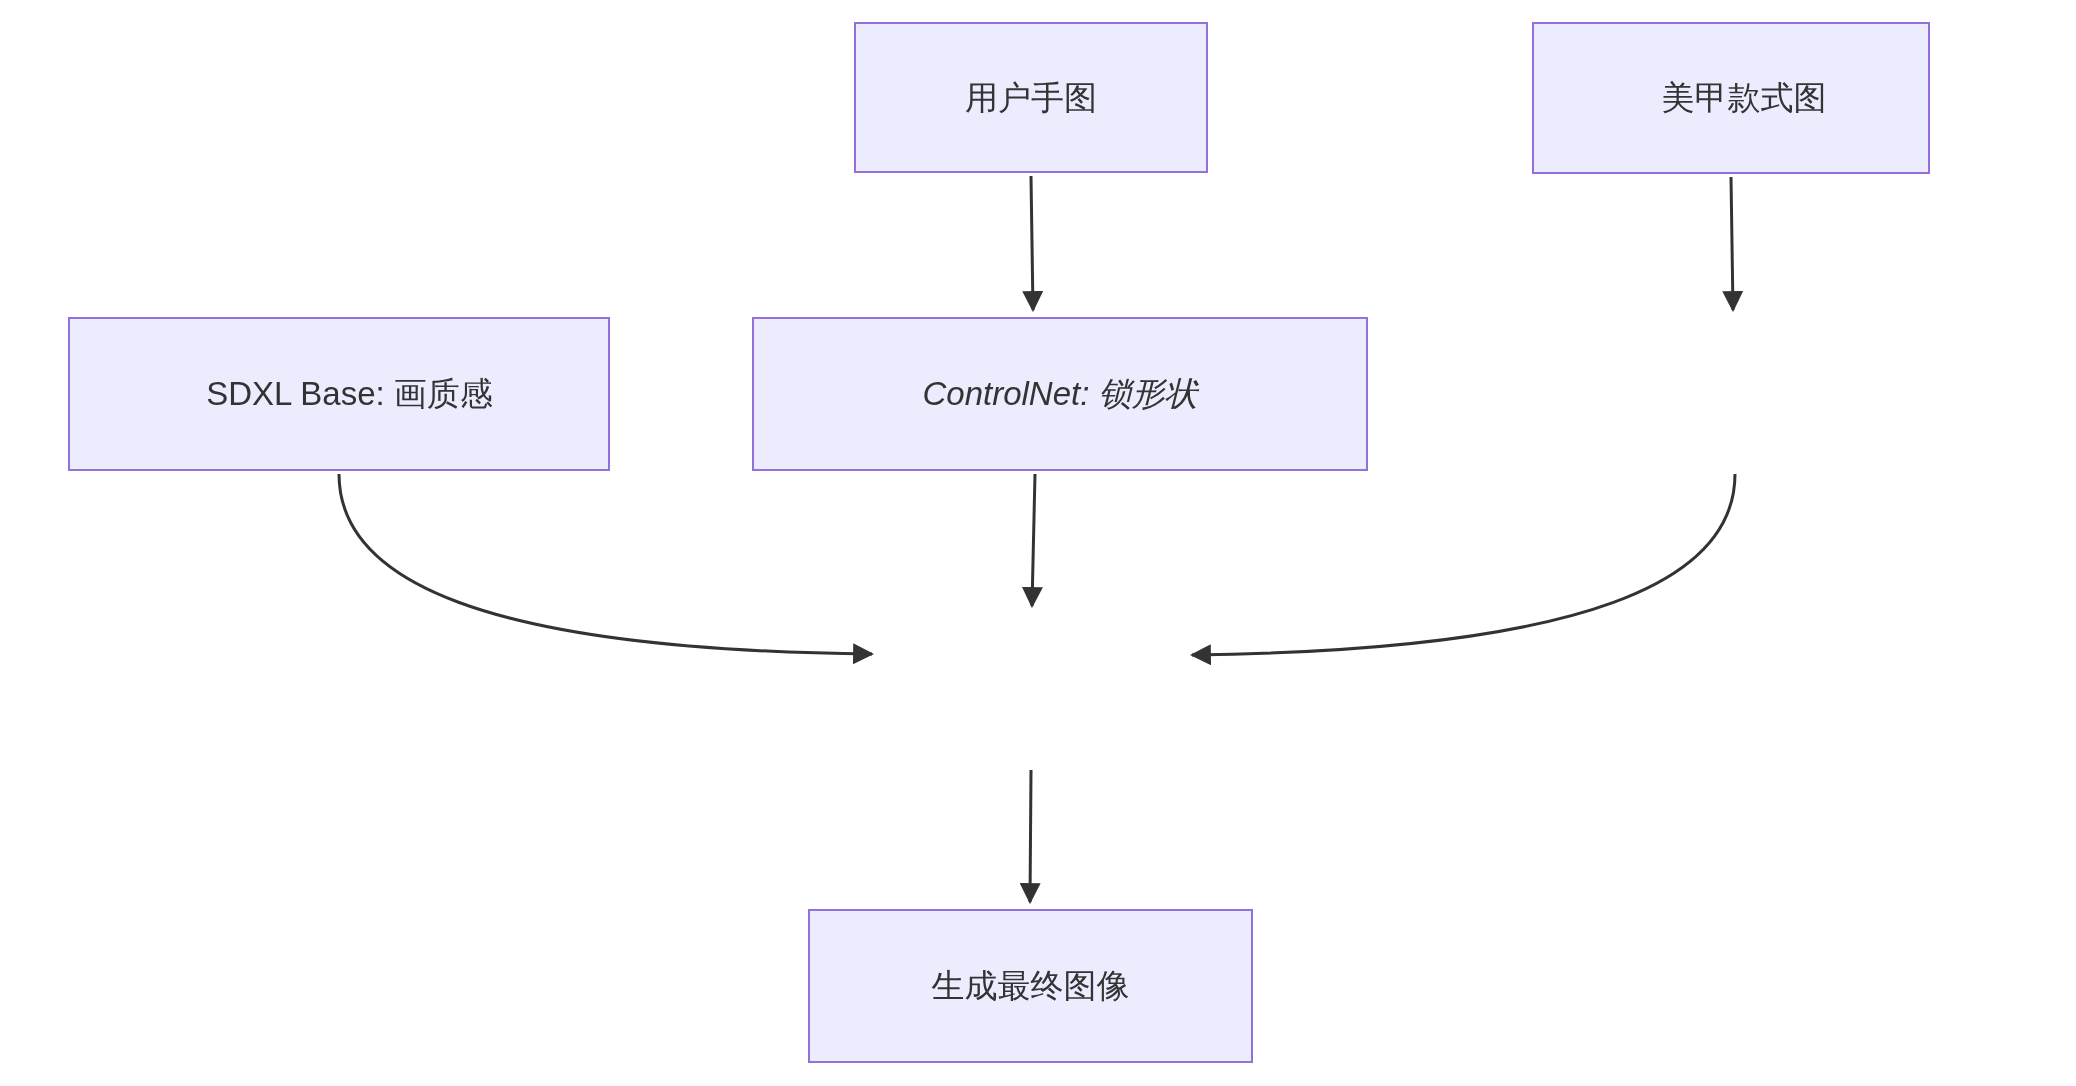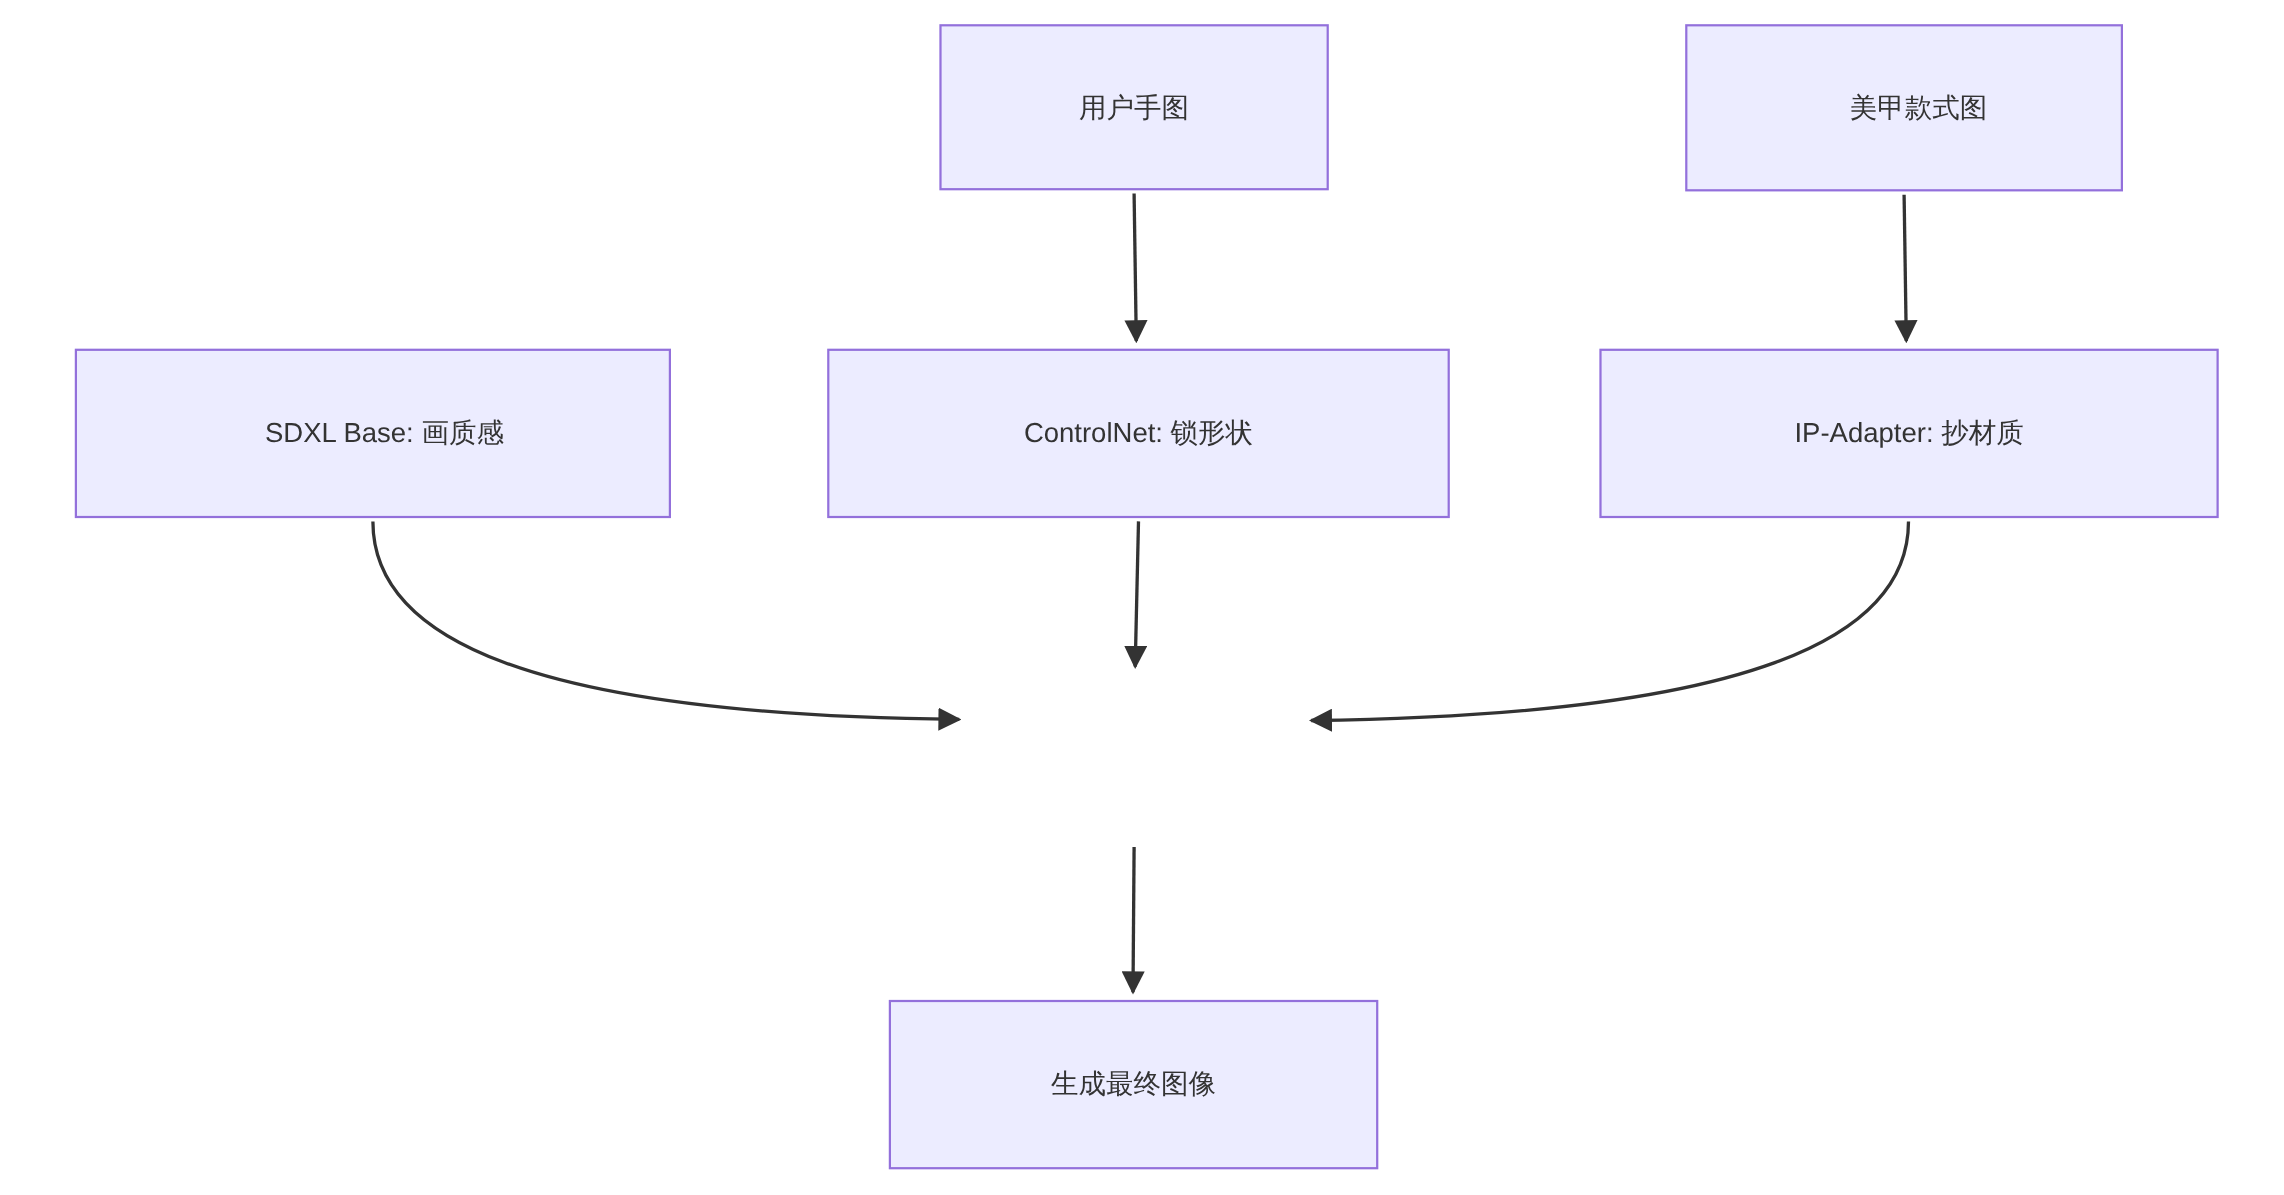--- a/index.html
+++ b/index.html
@@ -33,29 +33,29 @@
   }
   .node {
     position: absolute;
     box-sizing: border-box;
     display: flex;
     align-items: center;
     justify-content: center;
     background: var(--node-fill, #ECECFF);
     border: 2.5px solid var(--node-border, #9370DB);
     color: var(--text-color, #333333);
-    font-size: 25px;
+    font-size: 33px;
     line-height: 1.2;
     white-space: nowrap;
   }
   
   .pos-user-hand   { left: 854px;  top: 22px;  width: 354px; height: 151px; }
   .pos-nail-style  { left: 1532px; top: 22px;  width: 398px; height: 152px; padding-left: 26px; }
   .pos-sdxl-base   { left: 68px;   top: 317px; width: 542px; height: 154px; padding-left: 21px; }
-  .pos-controlnet  { left: 752px;  top: 317px; width: 566px; height: 154px; }
+  .pos-controlnet  { left: 752px;  top: 317px; width: 616px; height: 154px; font-style: italic; }
   .pos-ip-adapter  { left: 1454px; top: 317px; width: 563px; height: 154px; }
   .pos-latent      { left: 879px;  top: 613px; width: 305px; height: 154px; }
   .pos-final-image { left: 808px;  top: 909px; width: 445px; height: 154px; }
 </style>
 </head>
 <body>
 
 <div class="canvas">
 
   <svg class="edges-layer" viewBox="0 0 2076 1086" aria-hidden="true">
@@ -81,22 +81,19 @@
   </div>
 
   <div class="node pos-sdxl-base">
     <span>SDXL Base: 画质感</span>
   </div>
 
   <div class="node pos-controlnet">
     <span>ControlNet: 锁形状</span>
   </div>
 
-  <div class="node pos-ip-adapter">
-    <span>IP-Adapter: 抄材质</span>
-  </div>
 
 
   <div class="node pos-final-image">
     <span>生成最终图像</span>
   </div>
 
 </div>
 
 </body></html>

